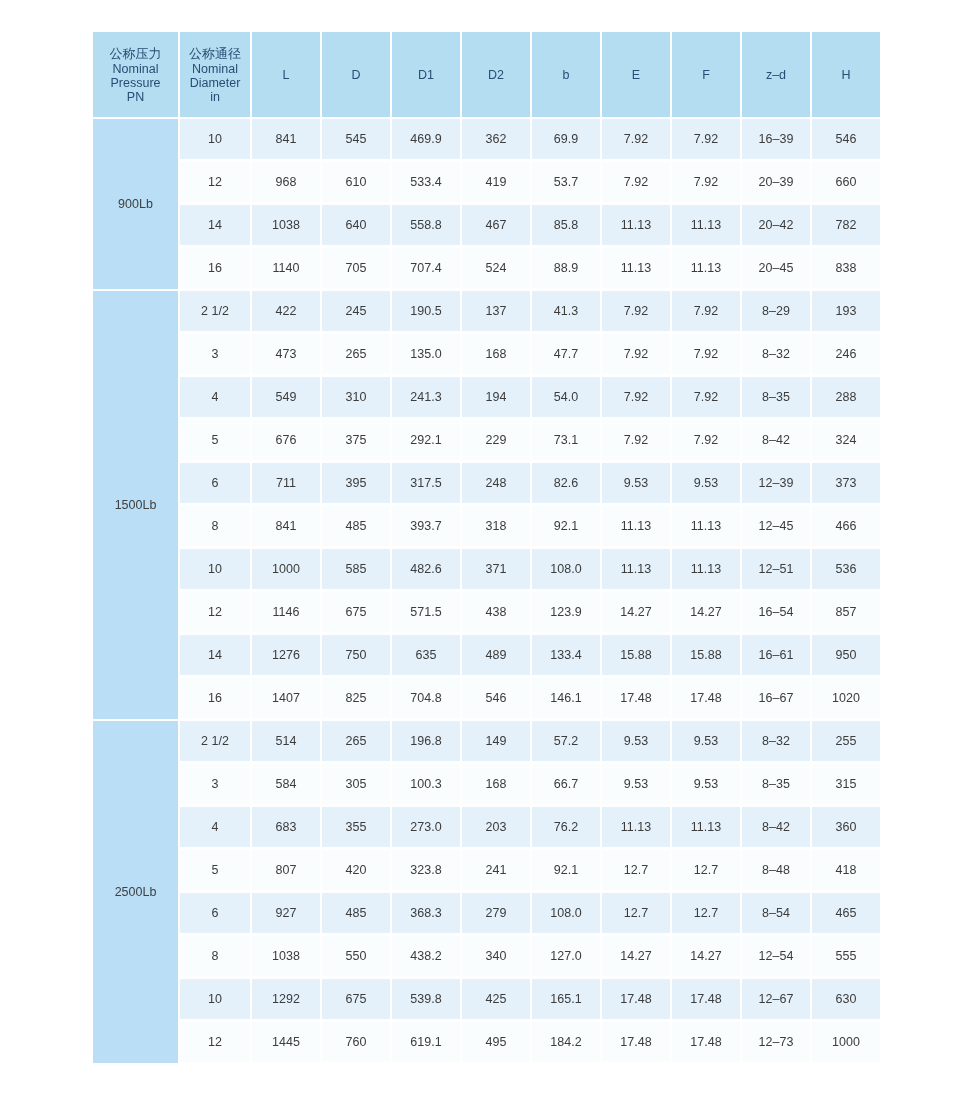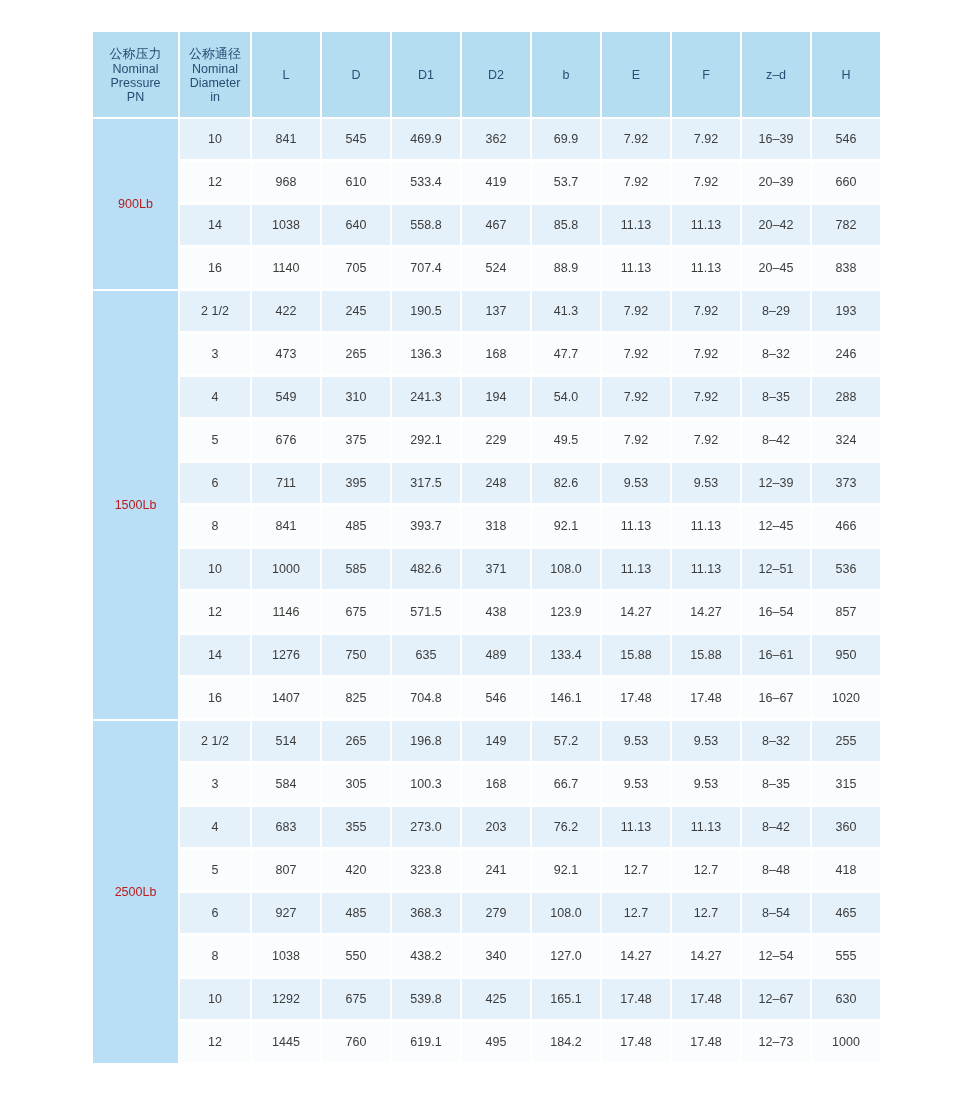--- a/index.html
+++ b/index.html
@@ -74,21 +74,21 @@
   }
   .latin {
     display: block;
     font-size: 12.5px;
     line-height: 14px;
   }
 
   
   td.group-cell {
     background: #b9def5;
-    color: #b91c1c;
+    color: #404040;
     font-size: 12.5px;
     font-weight: 400;
     text-align: center;
     vertical-align: middle;
     border: 0;
     padding: 0;
   }
 
   
   td.data-cell {
@@ -216,21 +216,21 @@
             <td class="data-cell">41.3</td>
             <td class="data-cell">7.92</td>
             <td class="data-cell">7.92</td>
             <td class="data-cell">8–29</td>
             <td class="data-cell">193</td>
           </tr>
           <tr class="stripe-even">
             <td class="data-cell">3</td>
             <td class="data-cell">473</td>
             <td class="data-cell">265</td>
-            <td class="data-cell">136.3</td>
+            <td class="data-cell">135.0</td>
             <td class="data-cell">168</td>
             <td class="data-cell">47.7</td>
             <td class="data-cell">7.92</td>
             <td class="data-cell">7.92</td>
             <td class="data-cell">8–32</td>
             <td class="data-cell">246</td>
           </tr>
           <tr class="stripe-odd">
             <td class="data-cell">4</td>
             <td class="data-cell">549</td>
@@ -242,21 +242,21 @@
             <td class="data-cell">7.92</td>
             <td class="data-cell">8–35</td>
             <td class="data-cell">288</td>
           </tr>
           <tr class="stripe-even">
             <td class="data-cell">5</td>
             <td class="data-cell">676</td>
             <td class="data-cell">375</td>
             <td class="data-cell">292.1</td>
             <td class="data-cell">229</td>
-            <td class="data-cell">49.5</td>
+            <td class="data-cell">73.1</td>
             <td class="data-cell">7.92</td>
             <td class="data-cell">7.92</td>
             <td class="data-cell">8–42</td>
             <td class="data-cell">324</td>
           </tr>
           <tr class="stripe-odd">
             <td class="data-cell">6</td>
             <td class="data-cell">711</td>
             <td class="data-cell">395</td>
             <td class="data-cell">317.5</td>

